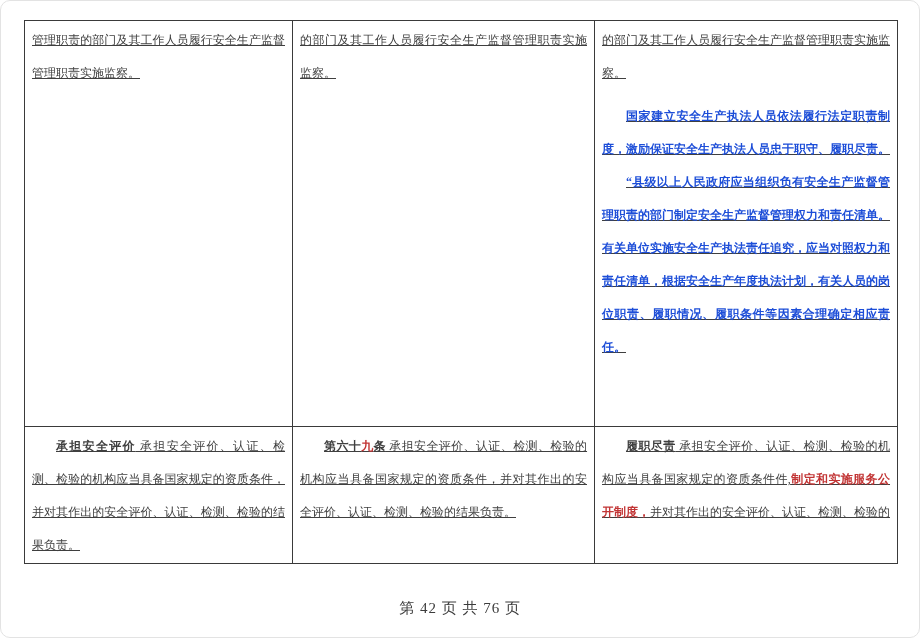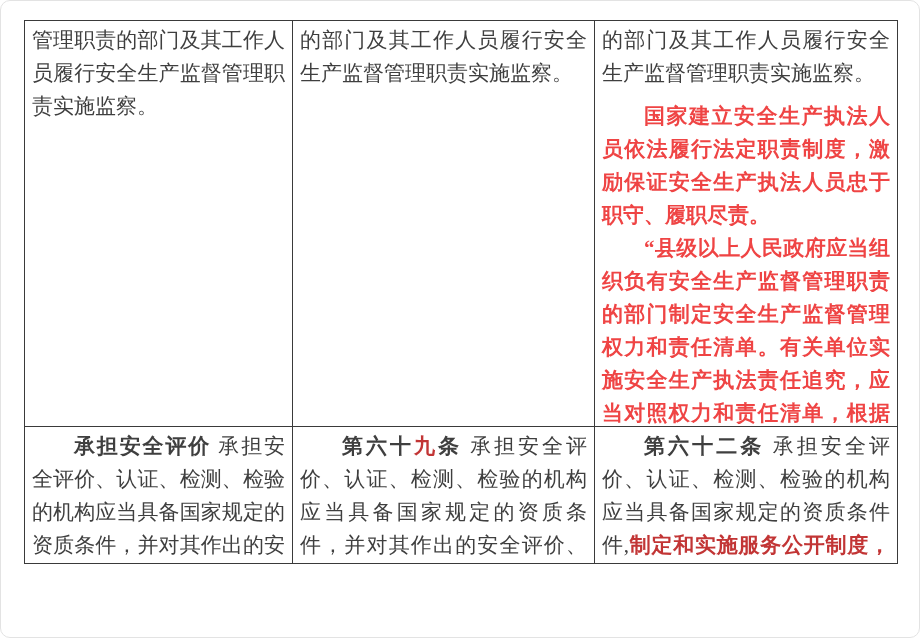--- a/index.html
+++ b/index.html
@@ -27,33 +27,34 @@
     height: 544px;
     border: 1.5px solid #3a3a3a;
     box-sizing: border-box;
     display: grid;
     grid-template-columns: 268px 302px 1fr;
     grid-template-rows: 406px 1fr;
   }
   .cell {
     box-sizing: border-box;
     padding: 3px 7px;
-    font-size: 21px;
+    font-size: 12px;
     line-height: 33px;
     overflow: hidden;
     text-align: justify;
     text-align-last: left;
+    text-decoration: underline;
   }
   .cell.cb { border-bottom: 1.5px solid #3a3a3a; }
   .cell.cr { border-right: 1.5px solid #3a3a3a; }
   .cell p { margin: 0; }
   .indent { text-indent: 2em; }
   .gap { margin-top: 10px !important; }
   .red {
-    color: #ef4444;
+    color: #1d4ed8;
     font-weight: bold;
   }
   .red-t { color: #c23535; }
   .b { font-weight: bold; }
   .jl { text-align-last: justify; }
   .footer {
     position: absolute;
     left: 0;
     right: 0;
     top: 598px;
@@ -86,19 +87,20 @@
 
     <div class="cell cr">
       <p class="indent"><span class="b">承担安全评价</span><span> 承担安全评价、认证、检测、检验的机构应当具备国家规定的资质条件，并对其作出的安全评价、认证、检测、检验的结果负责。</span></p>
     </div>
 
     <div class="cell cr">
       <p class="indent"><span class="b">第六十</span><span class="b red-t">九</span><span class="b">条</span><span> 承担安全评价、认证、检测、检验的机构应当具备国家规定的资质条件，并对其作出的安全评价、认证、检测、检验的结果负责。</span></p>
     </div>
 
     <div class="cell">
-      <p class="indent jl"><span class="b">第六十二条</span><span> 承担安全评价、认证、检测、检验的机构应当具备国家规定的资质条件件,</span><span class="b red-t">制定和实施服务公开制度，</span><span>并对其作出的安全评价、认证、检测、检验的</span></p>
+      <p class="indent jl"><span class="b">履职尽责</span><span> 承担安全评价、认证、检测、检验的机构应当具备国家规定的资质条件件,</span><span class="b red-t">制定和实施服务公开制度，</span><span>并对其作出的安全评价、认证、检测、检验的</span></p>
     </div>
 
   </div>
 
+  <div class="footer">第 42 页 共 76 页</div>
 
 </div>
 
 </body></html>

